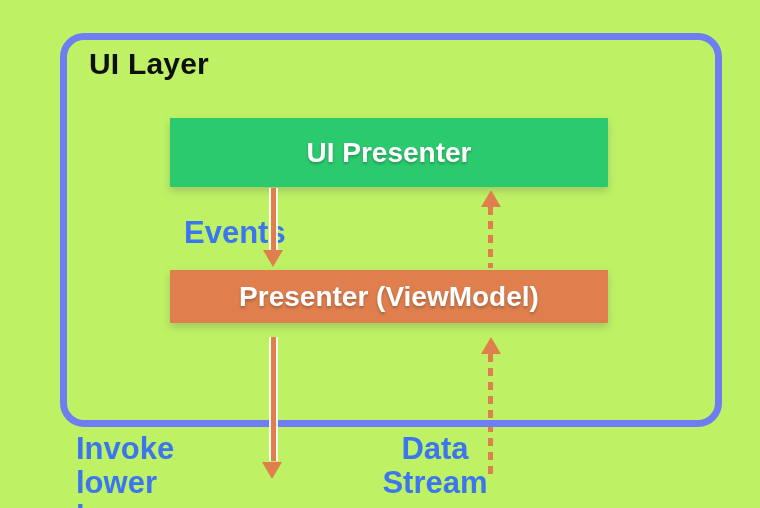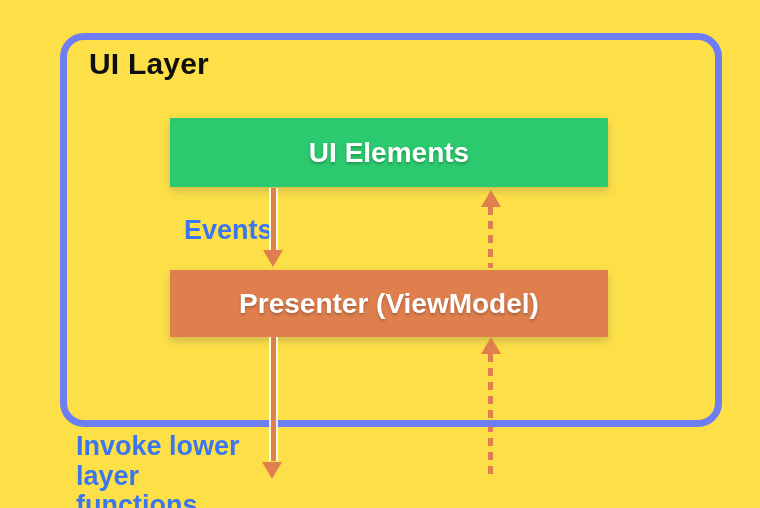--- a/index.html
+++ b/index.html
@@ -5,21 +5,21 @@
   html, body {
     margin: 0;
     padding: 0;
     background: #ffffff;
     font-family: "Liberation Sans", sans-serif;
   }
   .canvas {
     position: relative;
     width: 760px;
     height: 508px;
-    background: #fde047;
+    background: #bef264;
     overflow: hidden;
   }
   
   .ui-layer-border {
     position: absolute;
     left: 60px;
     top: 33px;
     width: 662px;
     height: 394px;
     box-sizing: border-box;
@@ -53,21 +53,21 @@
     box-shadow: 0 4px 8px rgba(90,90,90,0.28);
     z-index: 3;
   }
   .node-ui-elements {
     top: 118px;
     height: 69px;
     background: #2cca6e;
   }
   .node-presenter {
     top: 270px;
-    height: 67px;
+    height: 53px;
     background: #df7f4e;
   }
   
   .shaft {
     position: absolute;
     width: 5px;
   }
   .shaft.solid {
     background: #df7f4e;
     box-shadow: -2px 0 0 rgba(255,255,255,0.85), 2px 0 0 rgba(255,255,255,0.85);
@@ -103,41 +103,41 @@
     border-bottom: 17px solid #df7f4e;
   }
   .head-events { left: 263px; top: 250px; }
   .head-ui-state { left: 481px; top: 190px; }
   .head-invoke { left: 262px; top: 462px; border-left-width: 11px; border-right-width: 11px; border-top-width: 18px; }
   .head-data { left: 481px; top: 337px; }
   
   .flow-label {
     position: absolute;
     color: #3b76f0;
-    font-size: 27px;
+    font-size: 31px;
     font-weight: bold;
     z-index: 3;
     white-space: pre-line;
     line-height: 1.1;
   }
   .label-events   { left: 184px; top: 216px; }
   .label-ui-state { left: 511px; top: 216px; }
   .label-invoke   { left: 76px;  top: 432px; width: 185px; text-align: left; }
   .label-data     { left: 375px; top: 432px; width: 120px; text-align: center; }
 </style>
 </head>
 <body>
 
 <div class="canvas">
 
   <div class="ui-layer-border"></div>
   <div class="ui-layer-title">UI Layer</div>
 
   <div class="node-box node-ui-elements">
-    <span>UI Elements</span>
+    <span>UI Presenter</span>
   </div>
 
   <div class="node-box node-presenter">
     <span>Presenter (ViewModel)</span>
   </div>
 
   <div>
     <div class="shaft solid shaft-events"></div>
     <div class="head down head-events"></div>
   </div>
@@ -152,14 +152,16 @@
     <div class="shaft solid shaft-invoke"></div>
     <div class="head down head-invoke"></div>
   </div>
   <div class="flow-label label-invoke">Invoke lower
 layer functions</div>
 
   <div>
     <div class="shaft dashed shaft-data"></div>
     <div class="head up head-data"></div>
   </div>
+  <div class="flow-label label-data">Data
+Stream</div>
 
 </div>
 
 </body></html>

